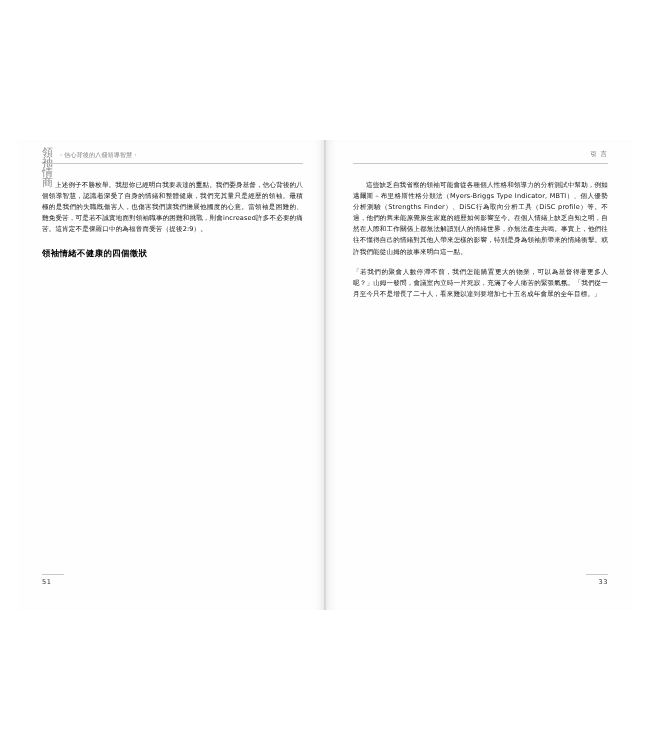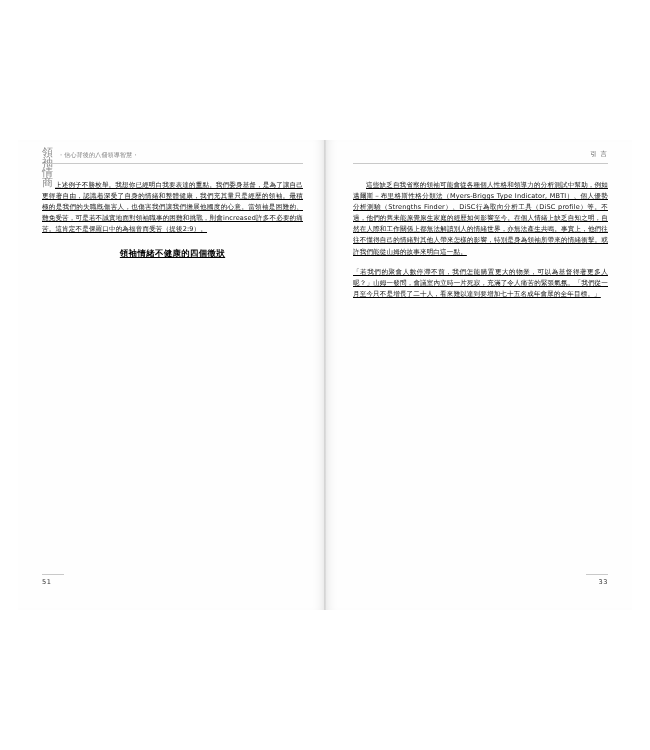--- a/index.html
+++ b/index.html
@@ -23,21 +23,20 @@
     background: #ffffff;
   }
   .spread {
     position: absolute;
     left: 18px;
     top: 140px;
     width: 614px;
     height: 470px;
     display: flex;
     background: #0369a1;
-    text-decoration: underline;
   }
   .page {
     position: relative;
     width: 307px;
     height: 470px;
     box-sizing: border-box;
     background: #fefefe;
   }
   .page.left {
     padding: 8px 22px 0 24px;
@@ -116,21 +115,21 @@
     text-indent: 13px;
     letter-spacing: 0.15px;
     color: #141414;
     font-family: "DejaVu Sans", sans-serif;
   }
   h2.section {
     margin: 13px 0 9px 0;
     font-size: 8.4px;
     font-weight: bold;
     letter-spacing: 0.4px;
-    text-align: center;
+    text-align: left;
     color: #000;
   }
   h3.sub {
     margin: 10px 0 4px 0;
     font-size: 7.2px;
     font-weight: bold;
     letter-spacing: 0.2px;
     color: #000;
   }
   p.quote {
@@ -170,21 +169,21 @@
     <div class="page left">
       <div class="runhead">
         <div class="brand">
           <span class="brand-mark">領袖情商</span>
           <span class="brand-text">・信心背後的八個領導智慧・</span>
         </div>
         <div class="rule"></div>
       </div>
 
       <div class="col">
-        <p class="body">上述例子不勝枚舉。我想你已經明白我要表達的重點。我們委身基督，是為了讓自己更得著自由，認識着深受了自身的情緒和整體健康，我們充其量只是經歷的領袖。最積極的是我們的失職既傷害人，也傷害我們讓我們擔展他國度的心意。當領袖是困難的、難免受苦，可是若不誠實地面對領袖職事的困難和挑戰，則會increased許多不必要的痛苦。這肯定不是保羅口中的為福音而受苦（提後2:9）。</p>
+        <p class="body">上述例子不勝枚舉。我想你已經明白我要表達的重點。我們委身基督，信心背後的八個領導智慧，認識着深受了自身的情緒和整體健康，我們充其量只是經歷的領袖。最積極的是我們的失職既傷害人，也傷害我們讓我們擔展他國度的心意。當領袖是困難的、難免受苦，可是若不誠實地面對領袖職事的困難和挑戰，則會increased許多不必要的痛苦。這肯定不是保羅口中的為福音而受苦（提後2:9）。</p>
 
         <h2 class="section">領袖情緒不健康的四個徵狀</h2>
 
 
 
       </div>
 
       <div class="folio-rule"></div>
       <div class="folio">51</div>
     </div>

